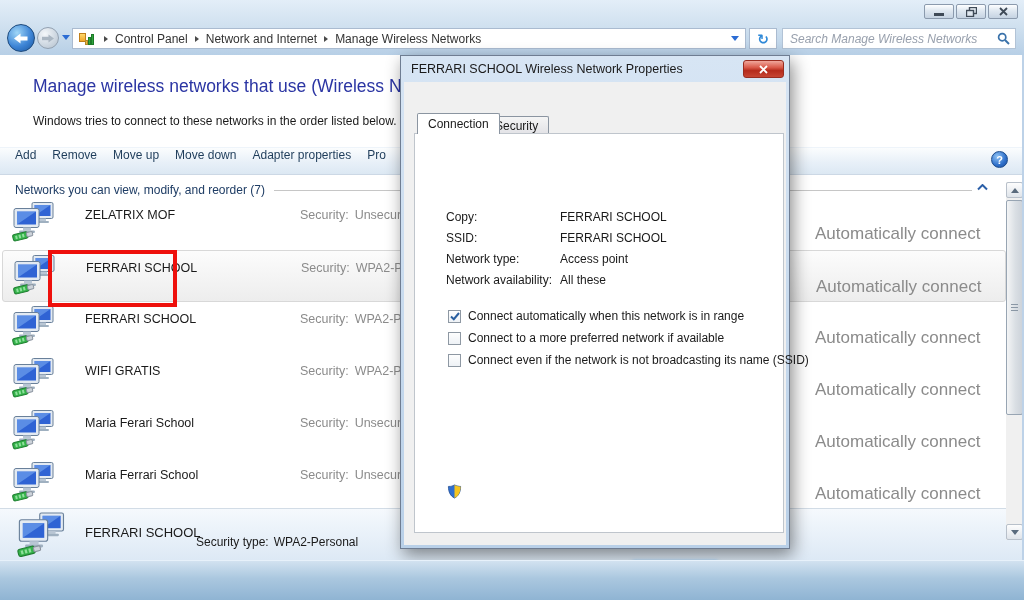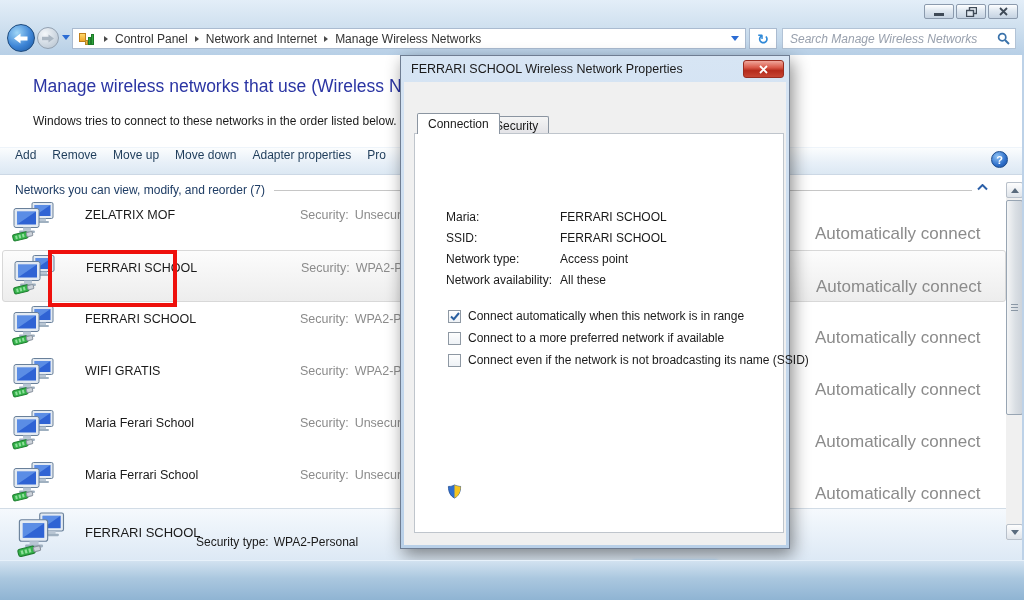--- a/index.html
+++ b/index.html
@@ -391,21 +391,21 @@
   <div class="dlg-title">FERRARI SCHOOL  Wireless Network Properties</div>
   <div class="dlg-close">
     <svg width="9" height="9">
         <path d="M1 1 L8 8 M8 1 L1 8" stroke="#fff" stroke-width="1.8"></path>
       </svg>
   </div>
   <div class="dlg-body">
     <div class="tab active">Connection</div>
     <div class="tab inactive">Security</div>
     <div class="tabpage">
-      <span class="fld-label" style="top:76px">Maria:</span>
+      <span class="fld-label" style="top:76px">Copy:</span>
       <span class="fld-value" style="top:76px">FERRARI SCHOOL</span>
       <span class="fld-label" style="top:97px">SSID:</span>
       <span class="fld-value" style="top:97px">FERRARI SCHOOL</span>
       <span class="fld-label" style="top:118px">Network type:</span>
       <span class="fld-value" style="top:118px">Access point</span>
       <span class="fld-label" style="top:139px">Network availability:</span>
       <span class="fld-value" style="top:139px">All these</span>
 
       <div class="cb-row" style="top:175px">
         <span class="cb checked">

